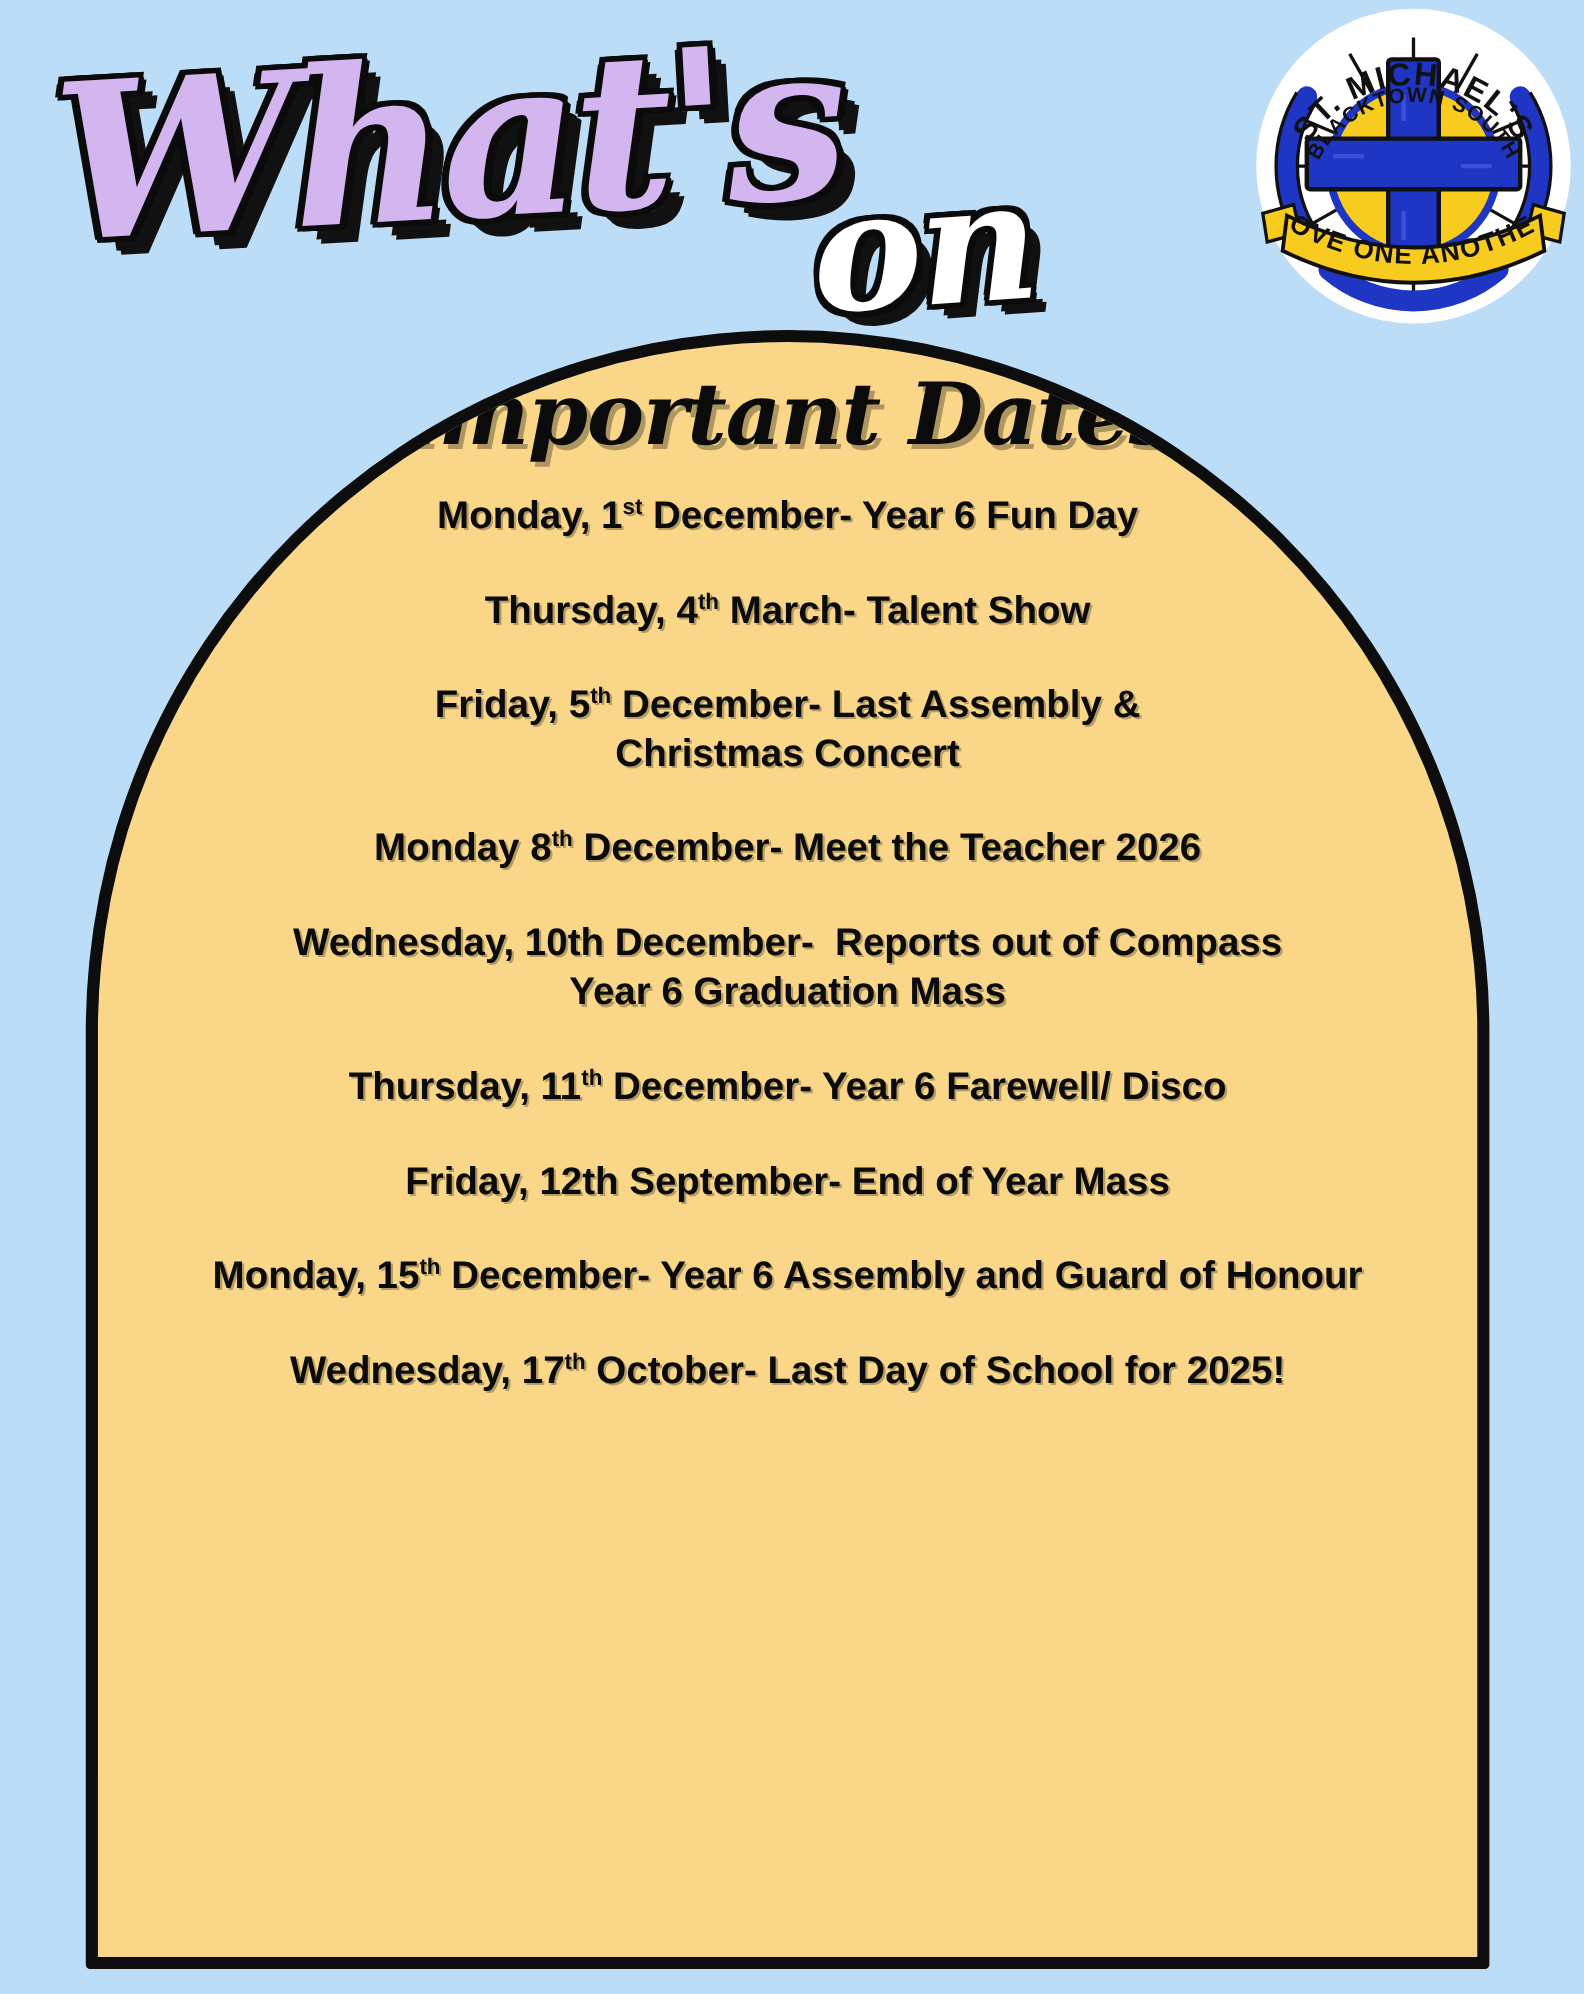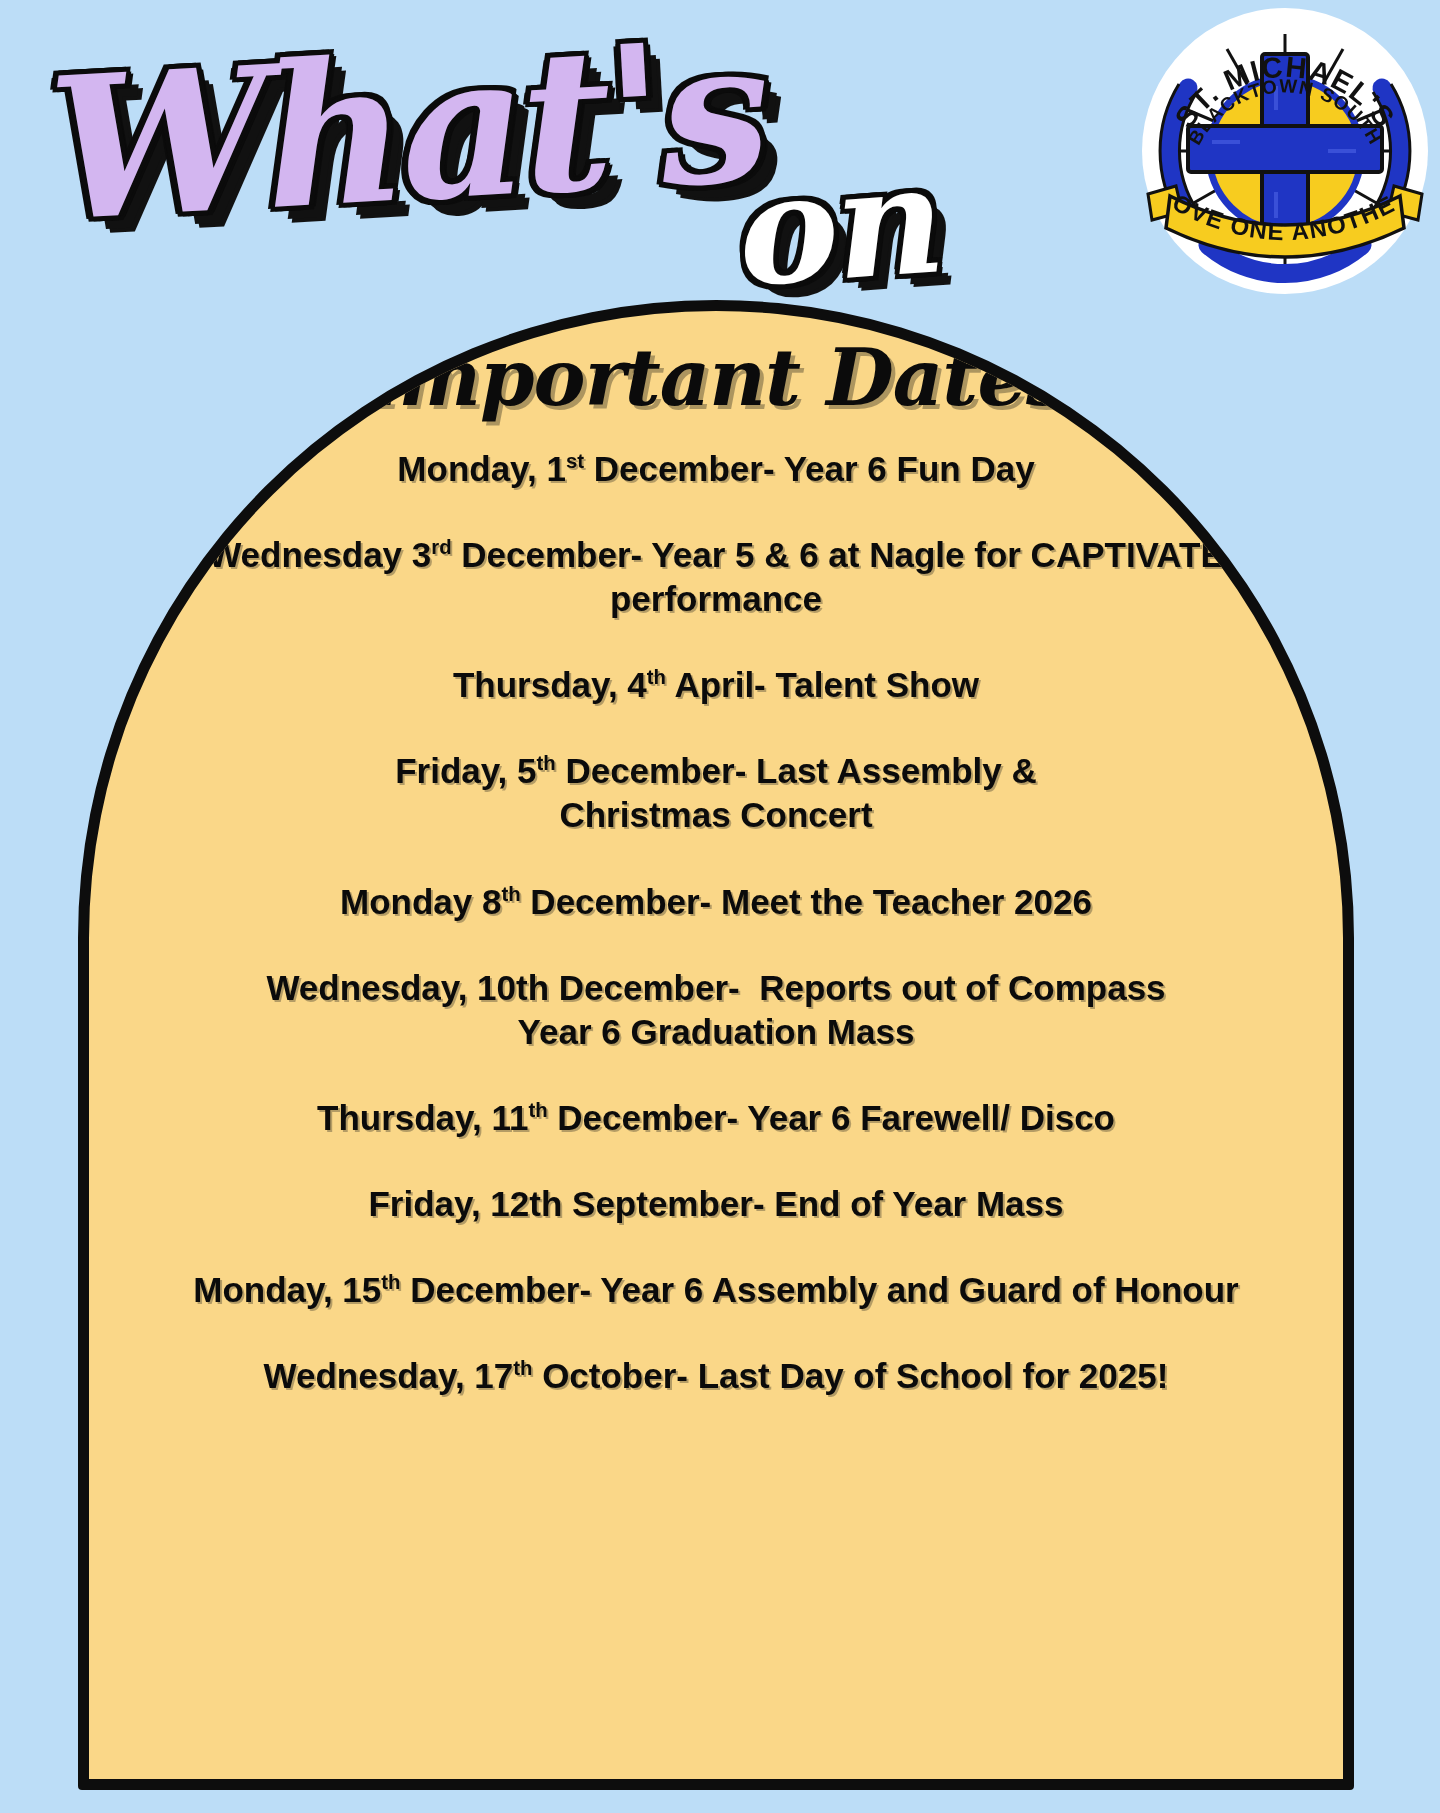--- a/index.html
+++ b/index.html
@@ -209,22 +209,21 @@
     </svg>
   </div>
 </div>
 
 <div id="dates-panel">
 
   <div id="panel-heading">Important Dates</div>
 
   <ul id="dates-list">
       <li class="date-entry"><span>Monday, </span><span>1</span><sup>st</sup><span> December- Year 6 Fun Day</span></li>
-      <li class="date-entry"><span>Wednesday </span><span>3</span><sup>rd</sup><span> December- Year 5 &amp; 6 at Nagle for CAPTIVATE performance</span></li>
-      <li class="date-entry"><span>Thursday, </span><span>4</span><sup>th</sup><span> April- Talent Show</span></li>
+      <li class="date-entry"><span>Thursday, </span><span>4</span><sup>th</sup><span> March- Talent Show</span></li>
       <li class="date-entry"><span>Friday, </span><span>5</span><sup>th</sup><span> December- Last Assembly &amp;
 Christmas Concert</span></li>
       <li class="date-entry"><span>Monday </span><span>8</span><sup>th</sup><span> December- Meet the Teacher 2026</span></li>
       <li class="date-entry"><span>Wednesday, 10th December-  Reports out of Compass
 Year 6 Graduation Mass</span></li>
       <li class="date-entry"><span>Thursday, </span><span>11</span><sup>th</sup><span> December- Year 6 Farewell/ Disco</span></li>
       <li class="date-entry"><span>Friday, 12th September- End of Year Mass</span></li>
       <li class="date-entry"><span>Monday, </span><span>15</span><sup>th</sup><span> December- Year 6 Assembly and Guard of Honour</span></li>
       <li class="date-entry"><span>Wednesday, </span><span>17</span><sup>th</sup><span> October- Last Day of School for 2025!</span></li>
     </ul>

